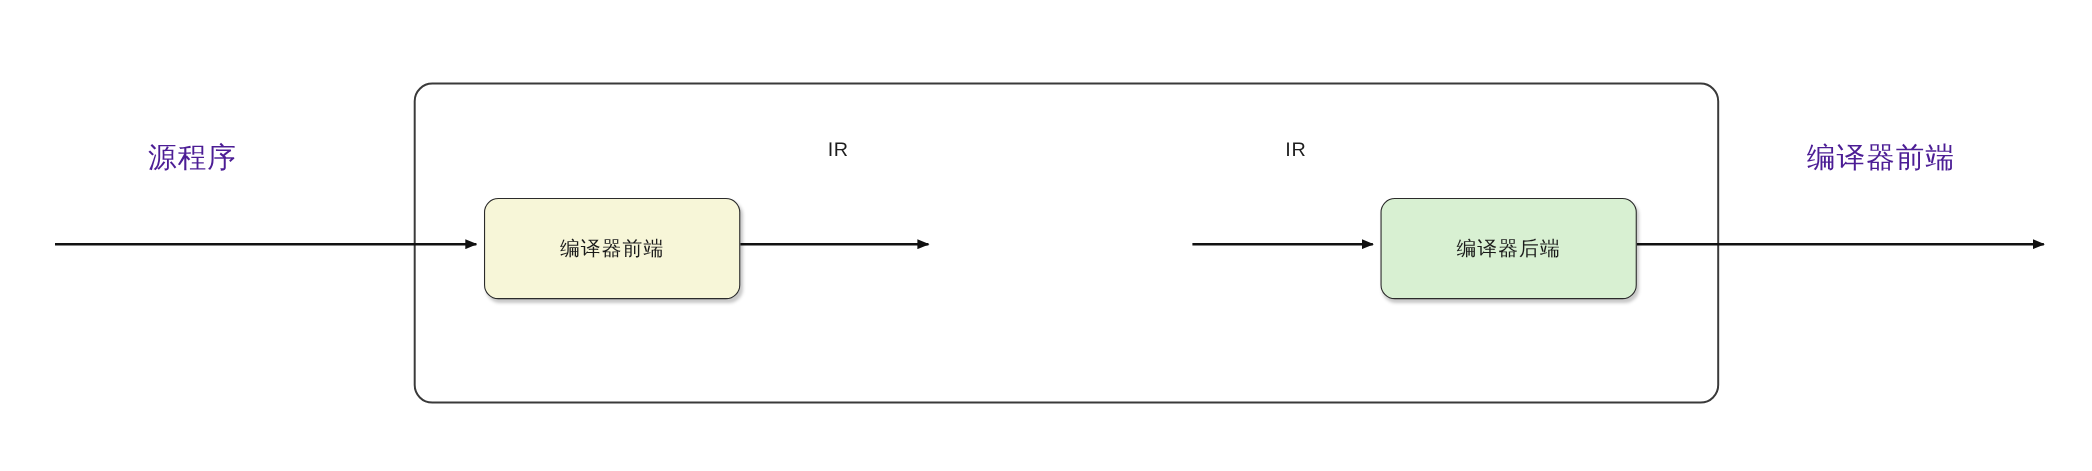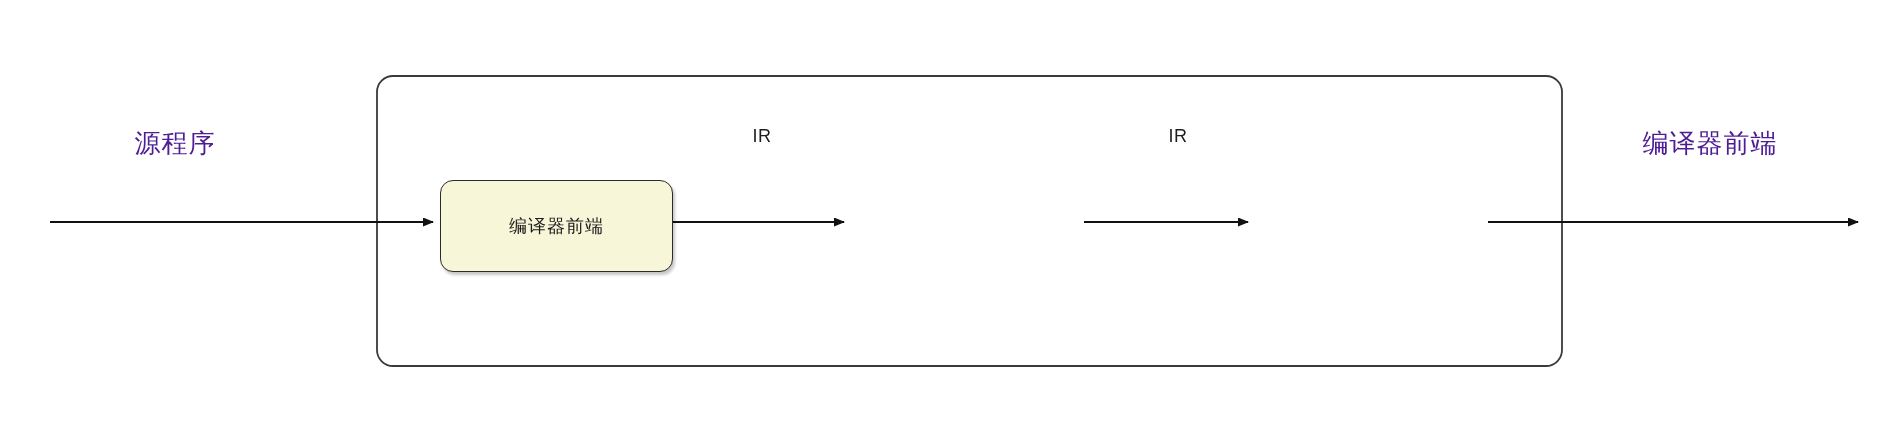--- a/index.html
+++ b/index.html
@@ -87,14 +87,17 @@
 
   <div class="edge-label" style="left:762px; top:126px;">IR</div>
 
   <div class="edge-label" style="left:1178px; top:126px;">IR</div>
 
   <div class="node-box" style="left:440px; top:180px; width:233px; height:92px; background:#f7f6d8;">
     <span class="node-label">编译器前端</span>
   </div>
 
 
+  <div class="node-box" style="left:1255px; top:180px; width:233px; height:92px; background:#d8f0d2;">
+    <span class="node-label">编译器后端</span>
+  </div>
 
 </div>
 
 </body></html>

